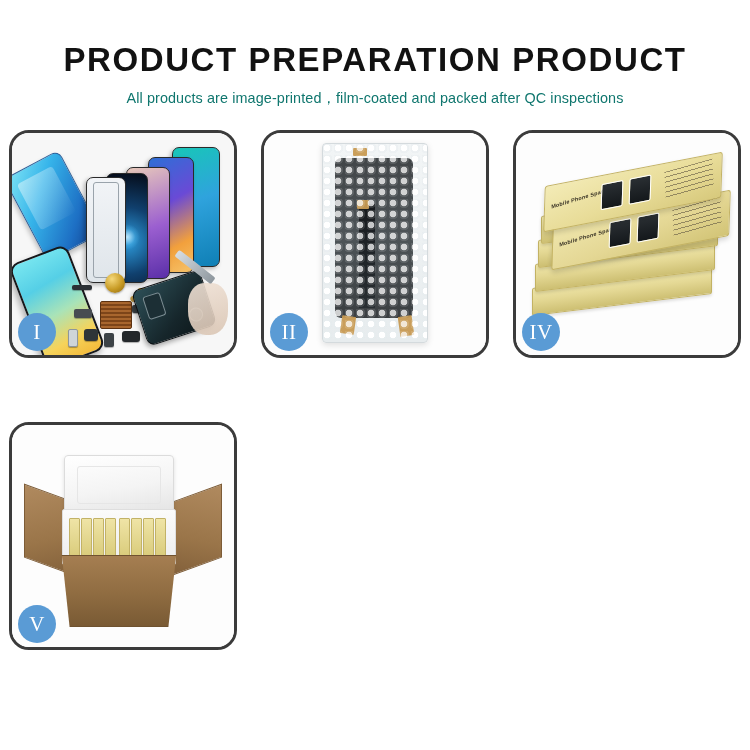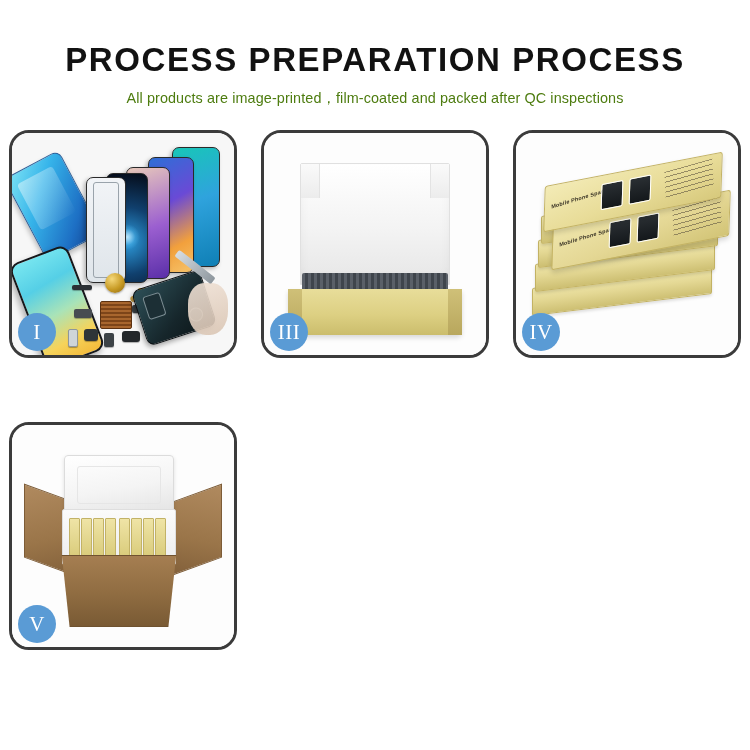--- a/index.html
+++ b/index.html
@@ -15,21 +15,21 @@
   .header{padding-top:40px;text-align:center;}
   .title{
     font-size:33px;line-height:40px;
     font-weight:700;color:#121212;
     letter-spacing:1.6px;
     font-family:"Liberation Sans", sans-serif;
   }
   .subtitle{
     margin-top:9px;
     font-size:14.4px;line-height:19px;
-    color:#4d7c0f;font-weight:400;
+    color:#0f766e;font-weight:400;
     letter-spacing:.1px;
   }
 
   
   .grid{
     margin:22px auto 0 auto;
     width:736px;
     display:grid;
     grid-template-columns:repeat(3,228px);
     grid-template-rows:228px 228px;
@@ -327,21 +327,21 @@
   .c6-tape{position:absolute;background:rgba(133,104,66,.75);border-radius:1px;}
   .c6t1{left:34px;top:60px;width:18px;height:22px;transform:skewY(17deg);}
   .c6t2{left:34px;top:130px;width:18px;height:20px;transform:skewY(17deg);}
 </style>
 </head>
 <body>
 
 <div class="page">
 
   <div class="header">
-    <div class="title">PROCESS PREPARATION PROCESS</div>
+    <div class="title">PRODUCT PREPARATION PRODUCT</div>
     <div class="subtitle">All products are image-printed，film-coated and packed after QC inspections</div>
   </div>
 
   <div class="grid">
 
     <div class="panel">
       <div class="panel-inner p1">
         <div class="tilt-screen"></div>
         <div class="phone-fan">
           <div class="fphone fp5"></div>
@@ -364,31 +364,35 @@
         <div class="part pi"></div>
         <div class="part pj"></div>
         <div class="flex-cable"></div>
         <div class="back-housing"></div>
         <div class="hand"></div>
         <div class="tweezer"></div>
       </div>
       <div class="badge">I</div>
     </div>
 
-
     <div class="panel">
       <div class="panel-inner">
-        <div class="box3">
-          <div class="lid3"></div>
-          <div class="foam3"></div>
-          <div class="tray3"></div>
+        <div class="bubble-bag">
+          <div class="screen-in-bag"></div>
+          <div class="flex-strip"></div>
+          <div class="tape t1"></div>
+          <div class="tape t2"></div>
+          <div class="tape t3"></div>
+          <div class="tape t4"></div>
+          <div class="bubble-overlay"></div>
         </div>
       </div>
-      <div class="badge">III</div>
+      <div class="badge">II</div>
     </div>
+
 
     <div class="panel">
       <div class="panel-inner">
         <div class="stack">
           <div class="sbox sb1"></div>
           <div class="sbox sb2"></div>
           <div class="sbox sb3"></div>
           <div class="sbox sb4"></div>
           <div class="sbtop2">
             <div class="lbl-text">Mobile Phone Spare Parts</div>

